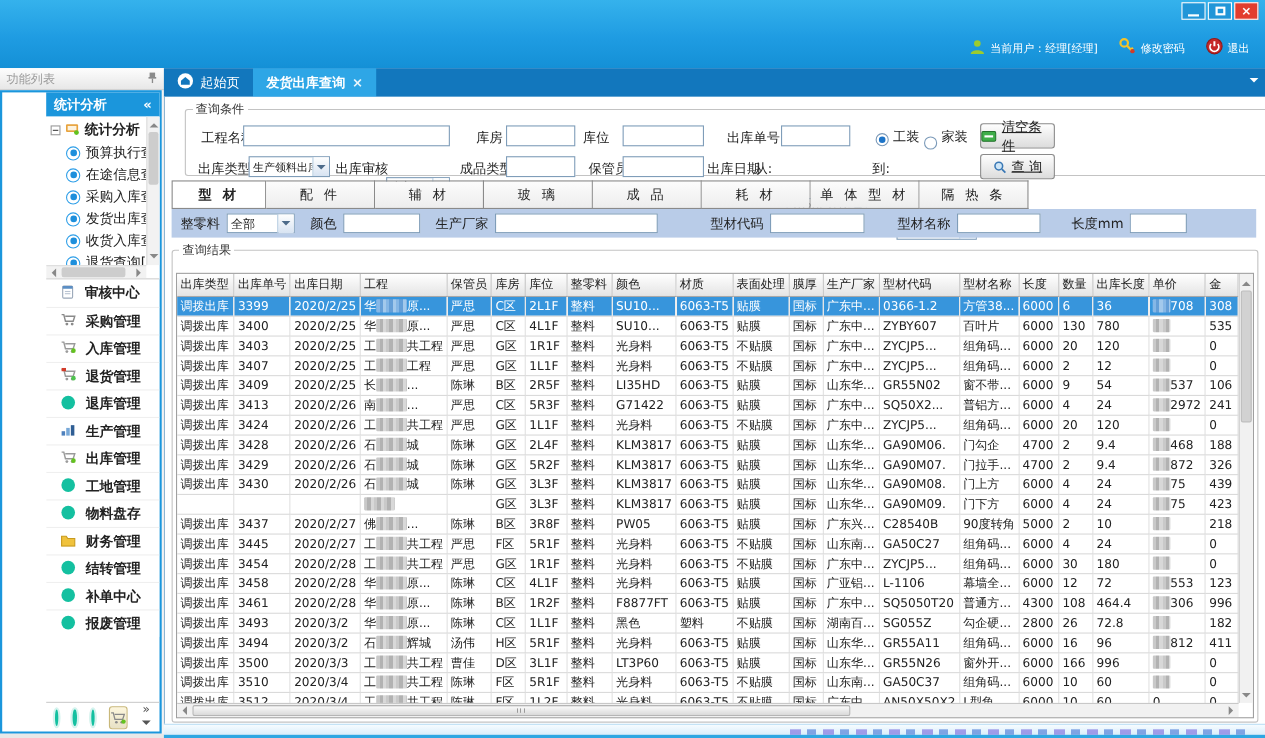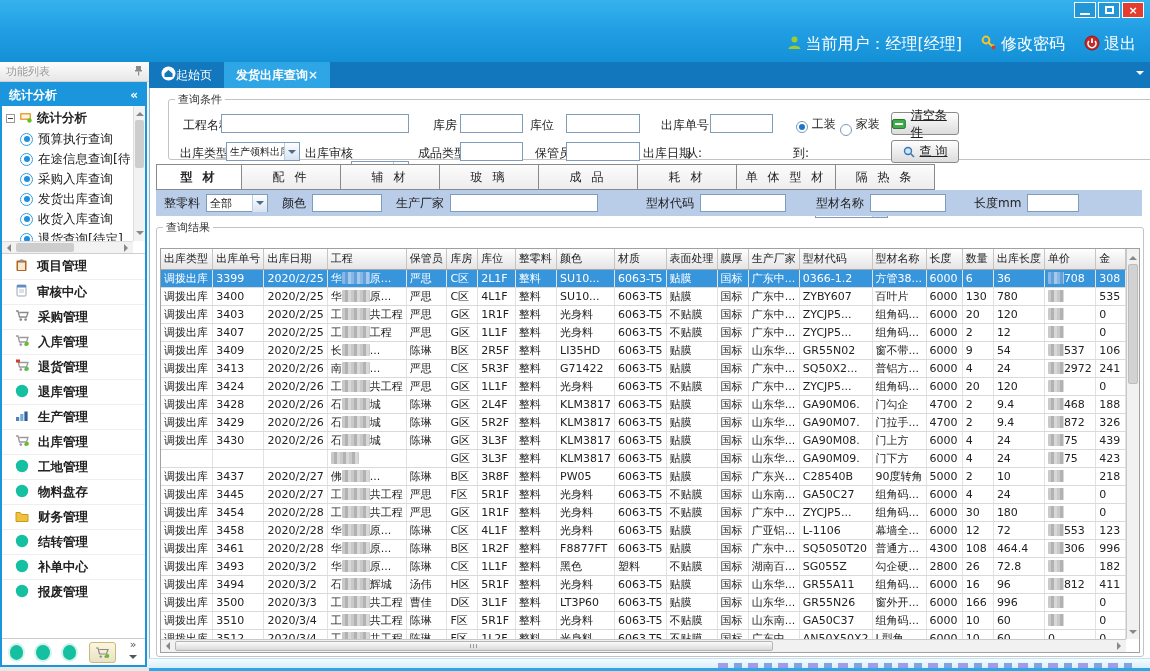--- a/index.html
+++ b/index.html
@@ -12,28 +12,28 @@
   .win-ctrls { position:absolute; top:2px; right:6px; display:flex; gap:2px; }
   .wbtn { width:22px; height:16px; border:1px solid #fff; display:flex; align-items:center; justify-content:center;
     background:#2196d8; color:#fff; font-size:11px; line-height:1; cursor:pointer; }
   .wbtn.close { background:#e23d2e; font-weight:bold; }
   .glyph-min { width:10px; height:2px; background:#fff; margin-top:8px; }
   .glyph-max { width:9px; height:8px; border:2px solid #fff; }
   .brand { position:absolute; left:12px; top:8px; display:flex; align-items:center; gap:10px; }
   .app-title { color:#fff; font-size:27px; font-weight:bold; letter-spacing:2px;
     text-shadow:1px 2px 2px rgba(0,60,110,.45); }
   .logo-box { width:44px; height:44px; border-radius:9px; background:radial-gradient(circle at 50% 50%, #ffffff 0%, #d9f1ff 55%, rgba(255,255,255,.15) 100%); display:flex; align-items:center; justify-content:center; box-shadow:0 0 6px rgba(255,255,255,.8); }
-  .user-area { position:absolute; right:14px; top:34px; display:flex; align-items:center; gap:7px; color:#fff; font-size:16px; }
+  .user-area { position:absolute; right:14px; top:34px; display:flex; align-items:center; gap:7px; color:#fff; font-size:10px; }
   .user-area .grp { display:flex; align-items:center; gap:4px; cursor:pointer; margin-left:12px; }
 
   
   .sidebar { position:absolute; left:0; top:62px; width:149px; height:609px; background:#f3f3f3; }
   .func-header { height:20px; background:linear-gradient(#fdfdfd,#e7e7e7); border-bottom:1px solid #d0d0d0;
     color:#9b9b9b; font-size:11px; display:flex; align-items:center; padding:0 6px; justify-content:space-between; }
-  .sb-frame { position:absolute; left:0; top:20px; width:147px; height:585px; border:2px solid #1b96dc; background:#fff; display:flex; flex-direction:column; }
+  .sb-frame { position:absolute; left:0; top:20px; width:147px; height:585px; border:2px solid #1b96dc; background:#fff; display:flex; flex-direction:column;padding-left:40px; }
   .group-header { height:22px; background:#1b96dc; color:#fff; font-weight:bold; font-size:12px;
     display:flex; align-items:center; justify-content:space-between; padding:0 7px; flex:none; }
   .tree-wrap { position:relative; height:148px; flex:none; border-bottom:1px solid #cfcfcf; overflow:hidden; background:#fff; }
   .tree-inner { position:absolute; left:0; top:0; right:12px; bottom:12px; overflow:hidden; }
   .tree-root { display:flex; align-items:center; gap:4px; padding:4px 2px 2px 4px; font-weight:bold; font-size:12.5px; }
   .expand-box { width:9px; height:9px; border:1px solid #999; background:#fff; position:relative; flex:none; }
   .expand-box::after { content:""; position:absolute; left:1px; top:3px; width:5px; height:1px; background:#444; }
   .tree-item { display:flex; align-items:center; gap:5px; height:20px; padding-left:18px; font-size:12.5px; white-space:nowrap; cursor:pointer; }
   .t-radio { width:13px; height:13px; border-radius:50%; background:#fff; border:1.5px solid #2f9fe8; display:flex; align-items:center; justify-content:center; flex:none; }
   .t-radio i { width:6px; height:6px; border-radius:50%; background:#1d8fdc; }
@@ -51,21 +51,21 @@
     border-top:1px solid #efefef; cursor:pointer; background:#fff; }
   .nav-item:first-child { border-top:none; }
   .nav-bottom { flex:none; height:27px; border-top:1px solid #ccc; display:flex; align-items:center; gap:13px; padding:0 8px; }
   .dot-teal { width:15px; height:15px; border-radius:50%; background:#14c0a0; box-shadow:0 0 0 2px #d5f3ee; cursor:pointer; }
   .cart-btn { width:30px; height:21px; border:1px solid #c9b87a; border-radius:3px; background:linear-gradient(#fdf6dd,#e8e2c6); display:flex; align-items:center; justify-content:center; cursor:pointer; }
   .more-btn { margin-left:auto; color:#555; font-size:11px; line-height:9px; text-align:center; cursor:pointer; }
 
   
   .main { position:absolute; left:149px; top:62px; width:1001px; height:609px; }
   .tabstrip { position:absolute; left:0; top:0; right:0; height:26px; background:#1277bd; display:flex; align-items:flex-end; }
-  .tab { height:26px; display:flex; align-items:center; padding:0 12px; color:#fff; font-size:12px; cursor:pointer; }
+  .tab { height:26px; display:flex; align-items:center; gap:6px; padding:0 12px; color:#fff; font-size:12px; cursor:pointer; }
   .tab.active { background:#2ea6e6; font-weight:bold; }
   .tab .x { font-size:12px; opacity:.9; }
   .strip-caret { position:absolute; right:6px; top:9px; border:4px solid transparent; border-top-color:#fff; cursor:pointer; }
   .content { position:absolute; left:0; top:26px; right:0; bottom:13px; background:#fff; border-left:1px solid #8fb5d1; }
 
   fieldset { border:1px solid #c3c3c3; border-radius:3px; position:absolute; background:#fff; }
   legend { font-size:11px; color:#333; padding:0 3px; margin-left:6px; }
   .fld { position:absolute; white-space:nowrap; font-size:12px; }
   .tb { border:1px solid #7f9db9; background:#fff; height:19px; display:inline-block; }
   .selbox { border:1px solid #7f9db9; background:#fff; height:19px; display:flex; align-items:center; font-size:11px; padding-left:3px; position:relative; cursor:pointer; }
@@ -230,28 +230,20 @@
           </span>
         <span class="thumb"></span>
         <span class="sc-arr" style="right:1px;top:2px">
             <i class="tri right"></i>
           </span>
       </div>
     </div>
     <div class="nav">
         <div class="nav-item">
           <span><svg width="13" height="13" viewBox="0 0 13 13">
-              <rect x="1.5" y="1.5" width="10" height="10.5" rx="1" fill="#b5651d"></rect>
-              <rect x="3" y="3.5" width="7" height="7.5" fill="#f5e9d8"></rect>
-              <rect x="4.5" y="0.5" width="4" height="2.5" rx="1" fill="#8d8d8d"></rect>
-            </svg></span>
-          <span>项目管理</span>
-        </div>
-        <div class="nav-item">
-          <span><svg width="13" height="13" viewBox="0 0 13 13">
               <rect x="2" y="1" width="9" height="11" rx="1" fill="#fff" stroke="#9aa7b8"></rect>
               <rect x="2" y="1" width="9" height="2.5" fill="#5b8ec4"></rect>
               <rect x="4" y="5.5" width="5" height="1" fill="#b9c4d2"></rect>
               <rect x="4" y="7.5" width="5" height="1" fill="#b9c4d2"></rect>
             </svg></span>
           <span>审核中心</span>
         </div>
         <div class="nav-item">
           <span><svg width="14" height="13" viewBox="0 0 14 13">
               <path d="M1 2h2l1.5 6h7l1.5-4.5H4.3" fill="none" stroke="#8a8a8a" stroke-width="1.3"></path>

